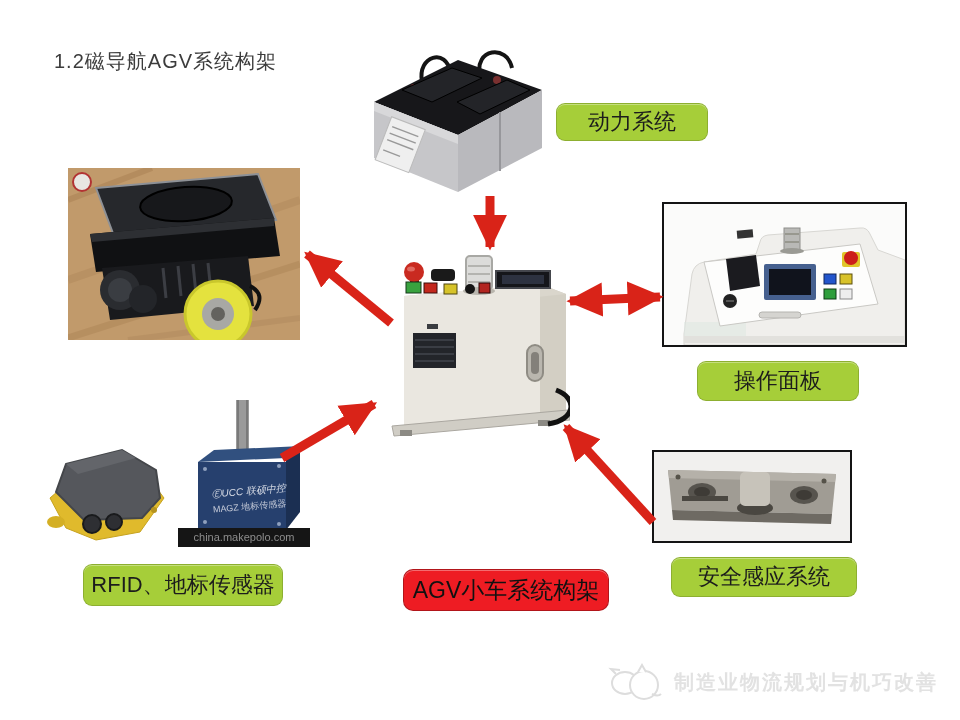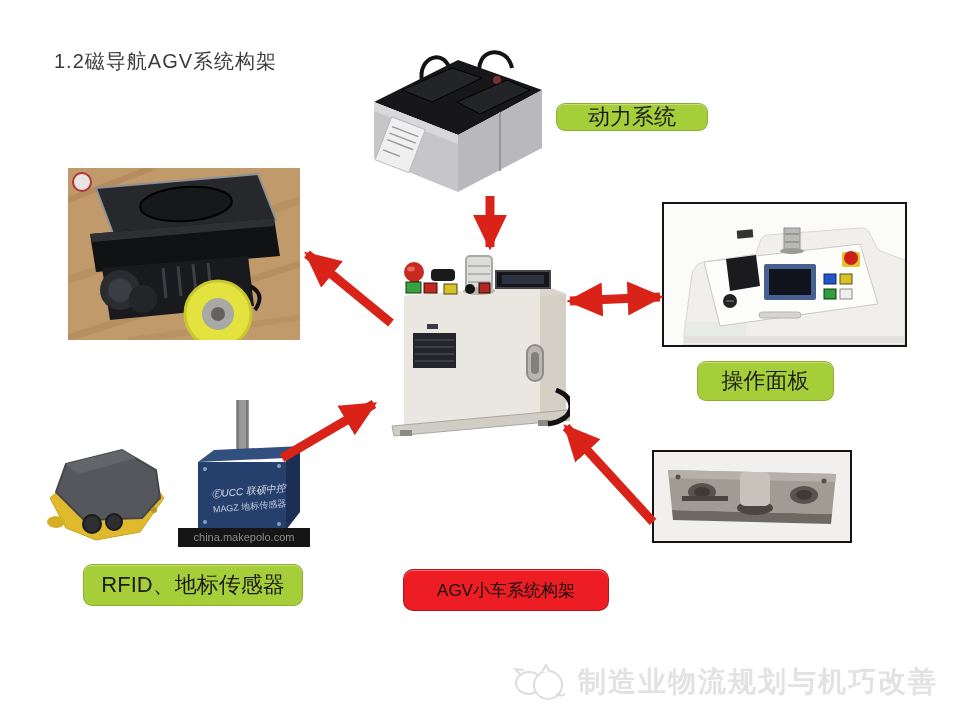--- a/index.html
+++ b/index.html
@@ -18,54 +18,55 @@
   .label {
     position:absolute; display:flex; align-items:center; justify-content:center;
     background:var(--label-green,#a6ce39);
     border:1px solid rgba(0,0,0,0.15);
     border-radius:9px; font-size:22px; color:#1c1c1c;
     box-shadow:inset 0 1px 0 rgba(255,255,255,.35);
   }
   .label.red {
     background:var(--label-red,#ee1c23);
     border-radius:10px; border:1px solid rgba(0,0,0,0.25);
-    font-size:17px; color:#111; font-weight:500;
+    font-size:23px; color:#111; font-weight:500;
   }
 
   .photo { position:absolute; }
   .photo svg { display:block; width:100%; height:100%; }
   .photo.bordered { border:2px solid #141414; background:#fff; }
 
   .arrows {
     position:absolute; inset:0; width:960px; height:720px;
     pointer-events:none; z-index:30;
   }
   .arrow-line { stroke:var(--arrow-red,#d92318); stroke-width:9; }
   .arrow-head { fill:var(--arrow-red,#d92318); }
 
   .footer {
     position:absolute; right:22px; bottom:16px;
     display:flex; align-items:center; gap:8px;
   }
   .footer .wm-text {
-    font-size:28px; font-weight:700; letter-spacing:2px;
+    font-size:20px; font-weight:700; letter-spacing:2px;
     color:var(--watermark-gray,#e2e2e2);
     text-shadow:0 1px 0 #ffffff;
   }
 </style>
 </head>
 <body>
 
 <div class="slide">
 
   <div class="page-title">1.2磁导航AGV系统构架</div>
 
-  <div class="label" style="left:556px; top:103px; width:152px; height:28px;">动力系统</div>
-  <div class="label" style="left:697px; top:361px; width:137px; height:40px;">操作面板</div>
-  <div class="label" style="left:83px; top:564px; width:220px; height:42px;">RFID、地标传感器</div>
+  <div class="label" style="left:556px; top:103px; width:152px; height:38px;">动力系统</div>
+  <div class="label" style="left:697px; top:361px; width:162px; height:40px;">操作面板</div>
+  <div class="label" style="left:671px; top:557px; width:186px; height:40px;">安全感应系统</div>
+  <div class="label" style="left:83px; top:564px; width:200px; height:42px;">RFID、地标传感器</div>
   <div class="label red" style="left:403px; top:569px; width:206px; height:42px;">AGV小车系统构架</div>
 
   <div class="photo" style="left:68px; top:168px; width:232px; height:172px;">
     <svg viewBox="0 0 232 172" preserveAspectRatio="none">
       <rect width="232" height="172" fill="#c19a6b"></rect>
       <path d="M0,32 L84,0" stroke="#a87f52" stroke-width="6" opacity="0.5"></path>
       <path d="M0,112 L232,32" stroke="#ad8458" stroke-width="8" opacity="0.4"></path>
       <path d="M0,170 L232,96" stroke="#a87f52" stroke-width="7" opacity="0.4"></path>
       <path d="M60,172 L232,150" stroke="#b08a5e" stroke-width="6" opacity="0.5"></path>
       <polygon points="28,20 190,6 208,52 46,68" fill="#26282c" stroke="#8e9196" stroke-width="2"></polygon>

